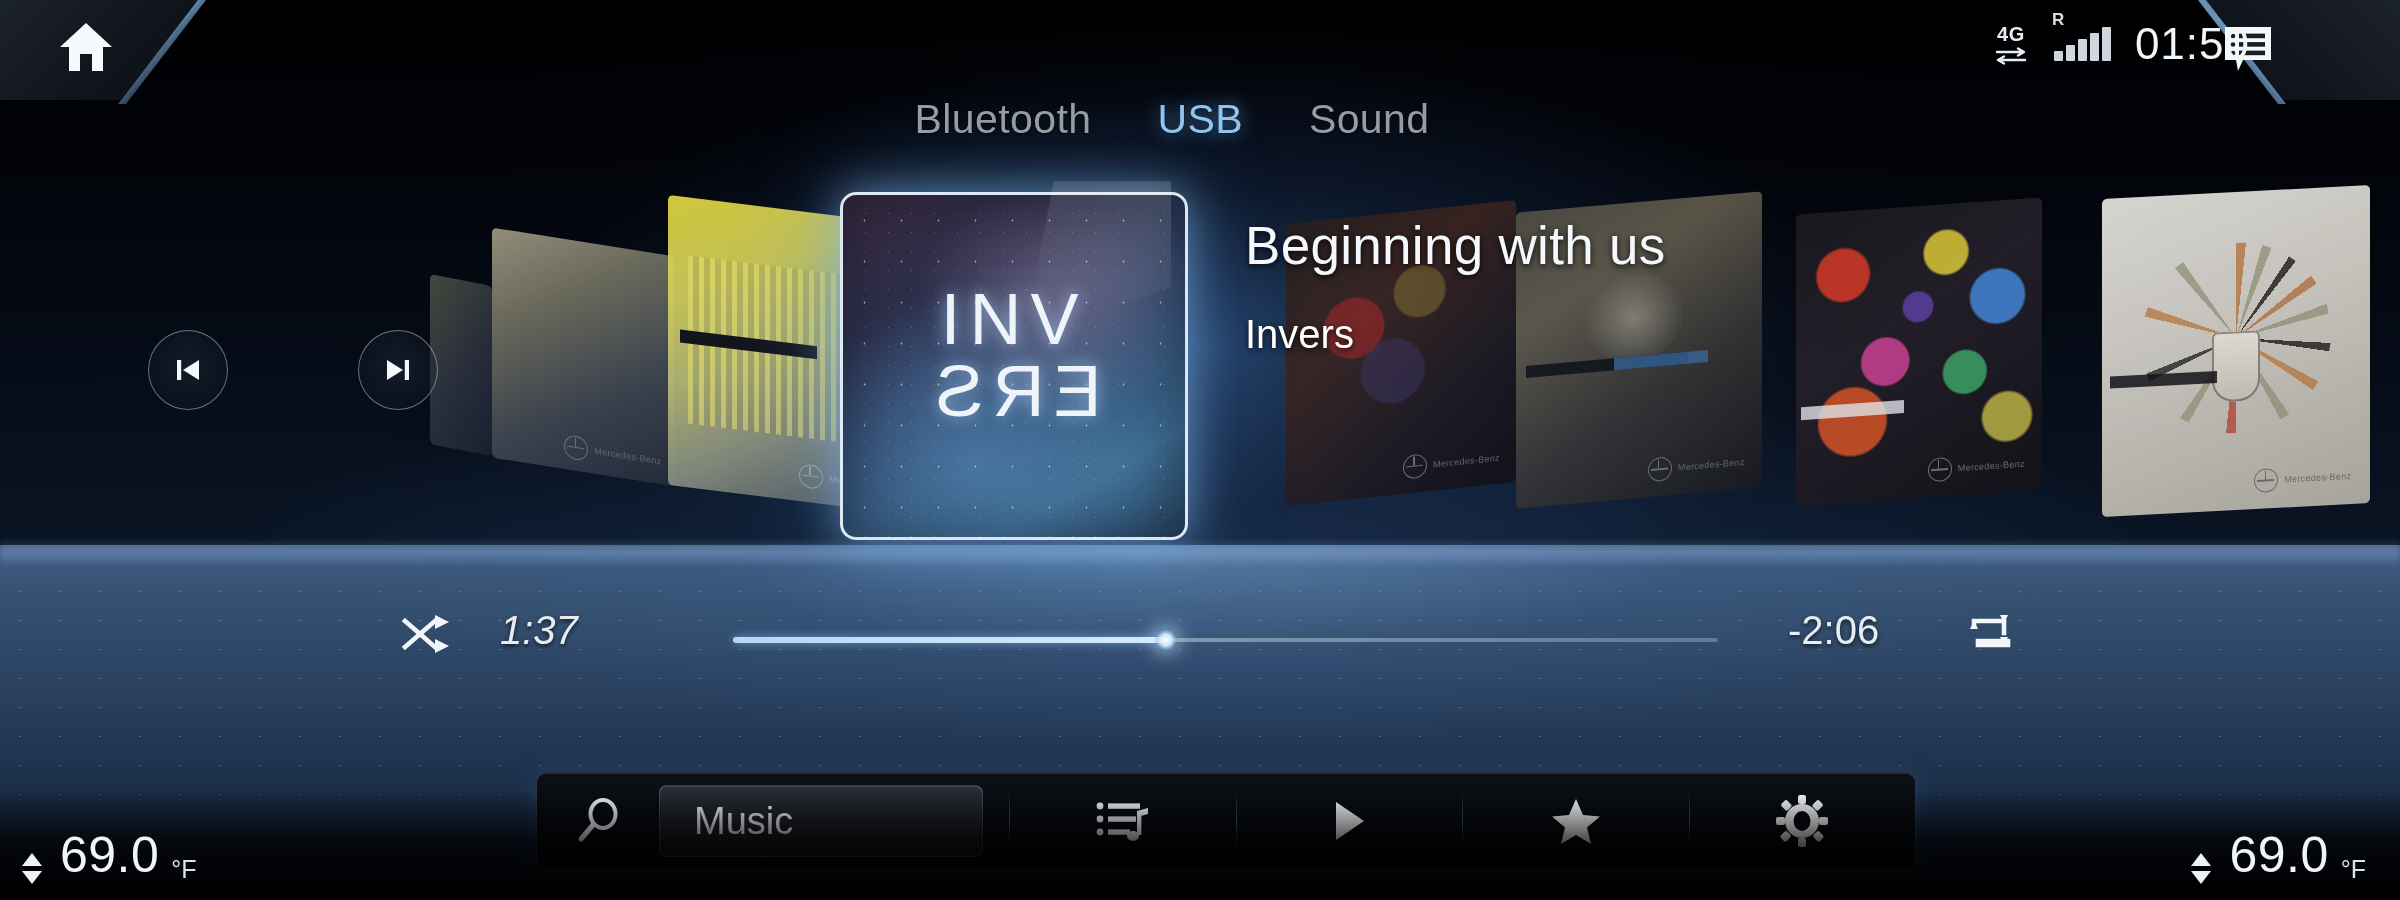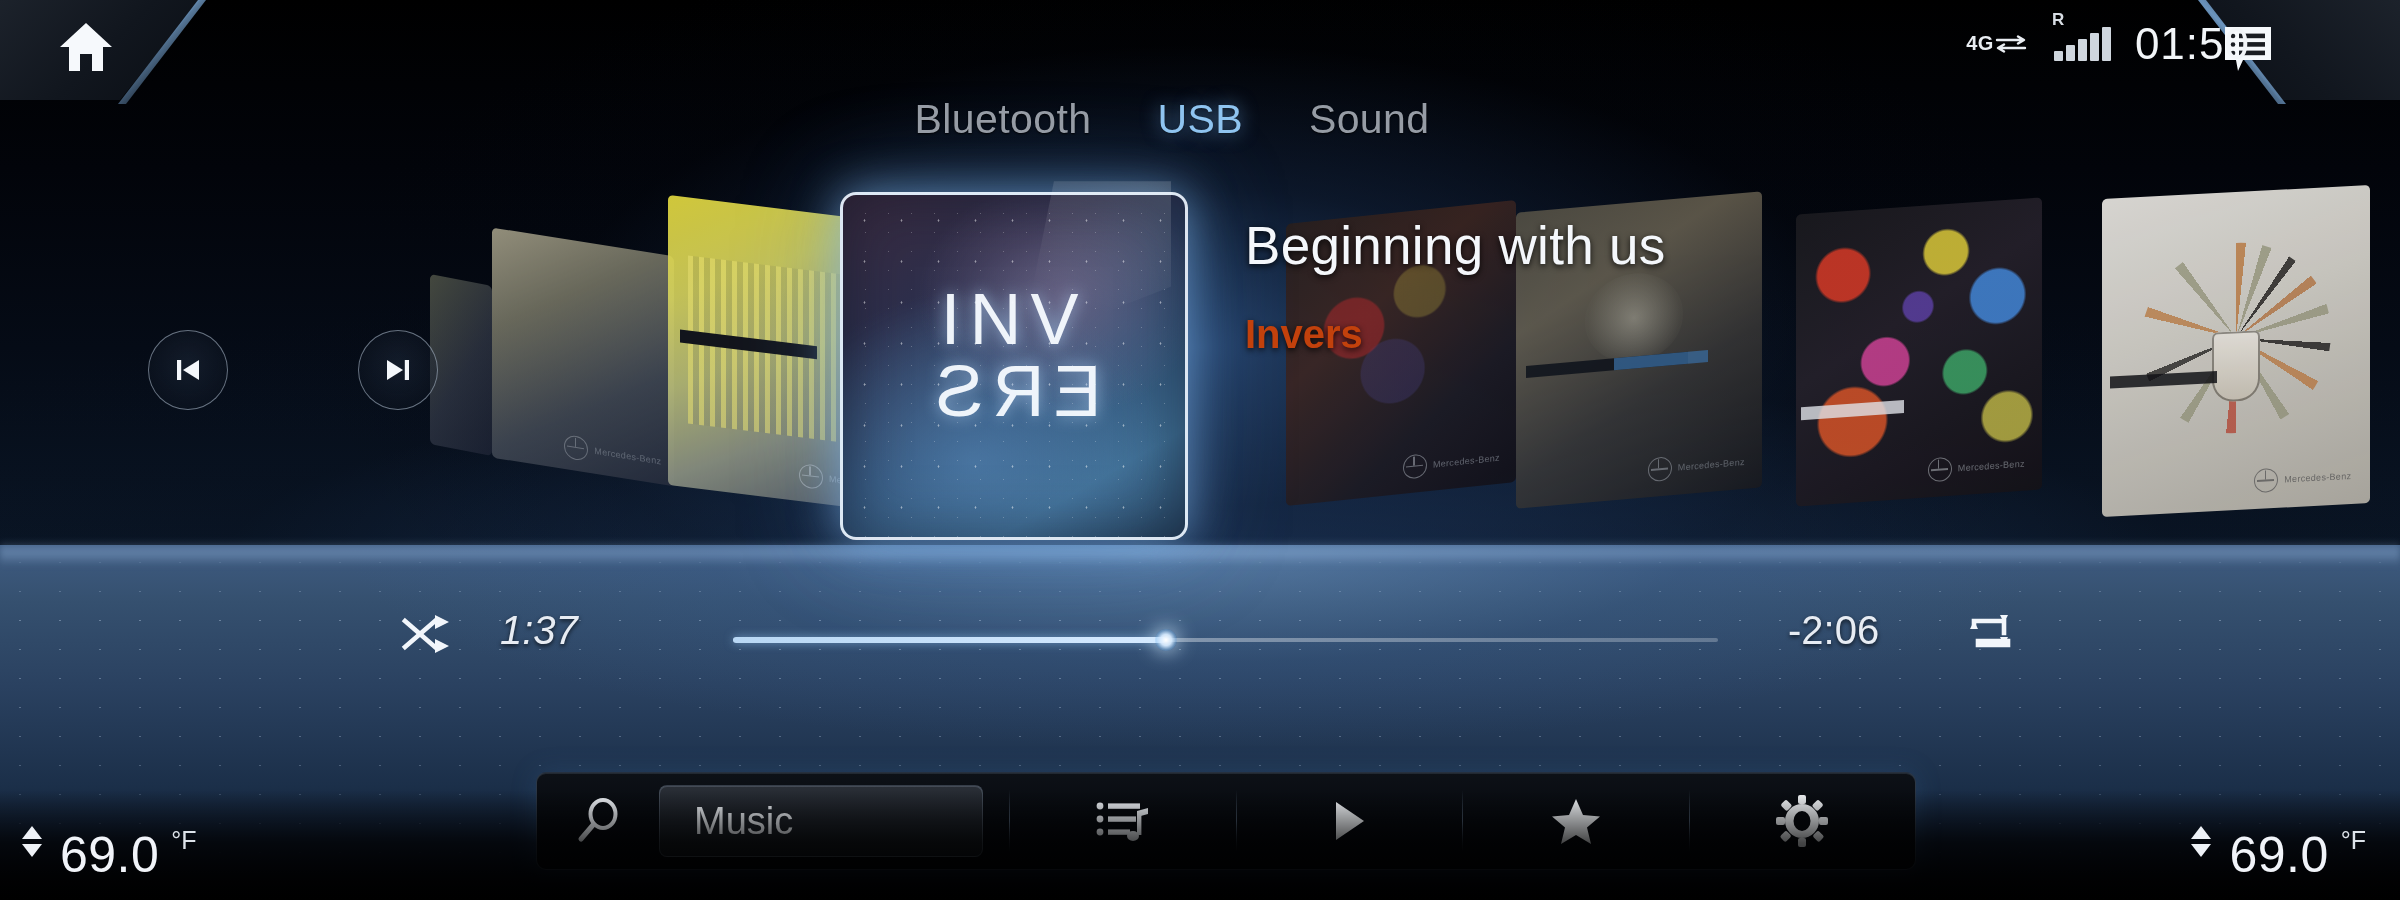--- a/index.html
+++ b/index.html
@@ -22,21 +22,21 @@
     background-size:40px 29px;
     -webkit-mask-image:linear-gradient(180deg,rgba(0,0,0,.15) 0%,rgba(0,0,0,.95) 22%,rgba(0,0,0,.75) 62%,rgba(0,0,0,0) 98%);
     mask-image:linear-gradient(180deg,rgba(0,0,0,.15) 0%,rgba(0,0,0,.95) 22%,rgba(0,0,0,.75) 62%,rgba(0,0,0,0) 98%);}
   .horizon{position:absolute;left:0;top:540px;width:2400px;height:26px;
     background:linear-gradient(180deg,rgba(160,200,240,0) 0%,rgba(170,205,245,.34) 48%,rgba(140,180,225,0) 100%);filter:blur(3px);}
   .bg-bottomfade{position:absolute;left:0;bottom:0;width:2400px;height:110px;
     background:linear-gradient(180deg,rgba(0,0,0,0) 0%,rgba(0,0,0,.72) 48%,#000 100%);}
 
   
   .statusbar{position:absolute;right:0;top:0;width:700px;height:88px;display:flex;align-items:center;justify-content:flex-end;gap:0;}
-  .sb-4g{display:flex;flex-direction:row;align-items:center;margin-right:26px;}
+  .sb-4g{display:flex;flex-direction:column;align-items:center;margin-right:26px;}
   .sb-4g .lbl{font-size:20px;color:#e9edf2;letter-spacing:.5px;line-height:1;margin-bottom:3px;font-weight:bold;}
   .sb-roam{position:relative;display:flex;align-items:flex-end;gap:3px;height:34px;margin-right:24px;}
   .sb-roam .rlbl{position:absolute;left:-2px;top:-16px;font-size:17px;color:#d8dde4;line-height:1;font-weight:bold;}
   .bar{width:9px;background:#cfd6de;border-radius:1px;}
   .clock{font-size:44px;color:#f2f5f8;letter-spacing:1px;margin-right:150px;font-weight:300;}
 
   
   .corner-left{position:absolute;left:0;top:0;width:270px;height:100px;
     background:linear-gradient(135deg,#1c222b 0%,#11161e 42%,#070a0f 100%);
     -webkit-clip-path:polygon(0 0,200px 0,120px 100px,0 100px);clip-path:polygon(0 0,200px 0,120px 100px,0 100px);}
@@ -163,21 +163,21 @@
   
   .navbtn{position:absolute;width:78px;height:78px;border-radius:50%;
     border:1.6px solid rgba(190,205,222,.52);display:flex;align-items:center;justify-content:center;cursor:pointer;
     background:radial-gradient(circle at 50% 42%,rgba(36,48,66,.45),rgba(8,12,20,.22));}
   .prevbtn{left:148px;top:330px;}
   .nextbtn{left:358px;top:330px;}
 
   
   .track-title{position:absolute;left:1245px;top:215px;font-size:53px;color:#f4f7fb;font-weight:300;
     letter-spacing:.3px;text-shadow:0 2px 6px rgba(0,0,0,.85);}
-  .track-artist{position:absolute;left:1245px;top:312px;font-size:40px;color:#c2410c;font-weight:700;
+  .track-artist{position:absolute;left:1245px;top:312px;font-size:40px;color:#ffffff;font-weight:400;
     text-shadow:0 2px 6px rgba(0,0,0,.85);}
   .badges{position:absolute;left:1249px;top:473px;display:flex;gap:20px;}
   .badge{border:1.6px solid rgba(182,200,222,.55);border-radius:9px;padding:9px 22px;
     font-size:37px;color:#eef3f8;font-weight:300;background:rgba(22,40,66,.28);
     text-shadow:0 1px 3px rgba(0,0,0,.7);cursor:pointer;}
 
   
   .shuffle-btn{position:absolute;left:396px;top:608px;width:62px;height:52px;display:flex;align-items:center;justify-content:center;cursor:pointer;}
   .time-elapsed{position:absolute;left:500px;top:608px;font-size:40px;color:#e7ecf3;font-weight:300;text-shadow:0 2px 4px rgba(0,0,0,.7);font-style:italic;}
   .prog-wrap{position:absolute;left:733px;top:636px;width:985px;height:8px;cursor:pointer;}
@@ -199,21 +199,21 @@
     display:flex;align-items:center;}
   .tb-search{width:122px;display:flex;align-items:center;justify-content:center;cursor:pointer;}
   .tb-music{width:288px;height:70px;border-radius:8px;display:flex;align-items:center;padding-left:34px;
     background:linear-gradient(180deg,#2a2f37 0%,#1b1f26 52%,#14181e 100%);
     border:1px solid rgba(150,170,195,.26);box-shadow:inset 0 1px 0 rgba(190,205,225,.18);cursor:pointer;}
   .tb-music span{font-size:38px;color:#eef2f7;font-weight:300;}
   .tb-div{width:1px;height:62px;background:linear-gradient(180deg,rgba(130,155,185,0),rgba(130,155,185,.5),rgba(130,155,185,0));}
   .tb-cell{flex:1;display:flex;align-items:center;justify-content:center;cursor:pointer;height:96px;}
 
   
-  .temp{position:absolute;bottom:16px;display:flex;align-items:flex-start;gap:18px;cursor:pointer;}
+  .temp{position:absolute;bottom:16px;display:flex;align-items:flex-end;gap:18px;cursor:pointer;}
   .temp-left{left:22px;} .temp-right{right:34px;}
   .stepper{display:flex;flex-direction:column;gap:5px;}
   .tri-up{width:0;height:0;border-left:10px solid transparent;border-right:10px solid transparent;border-bottom:13px solid #eef2f7;}
   .tri-dn{width:0;height:0;border-left:10px solid transparent;border-right:10px solid transparent;border-top:13px solid #eef2f7;}
   .temp-val{font-size:50px;color:#f1f4f9;font-weight:300;letter-spacing:.5px;}
   .temp-unit{font-size:25px;color:#dde3ea;margin-left:-6px;}
 </style>
 </head>
 <body>
 

